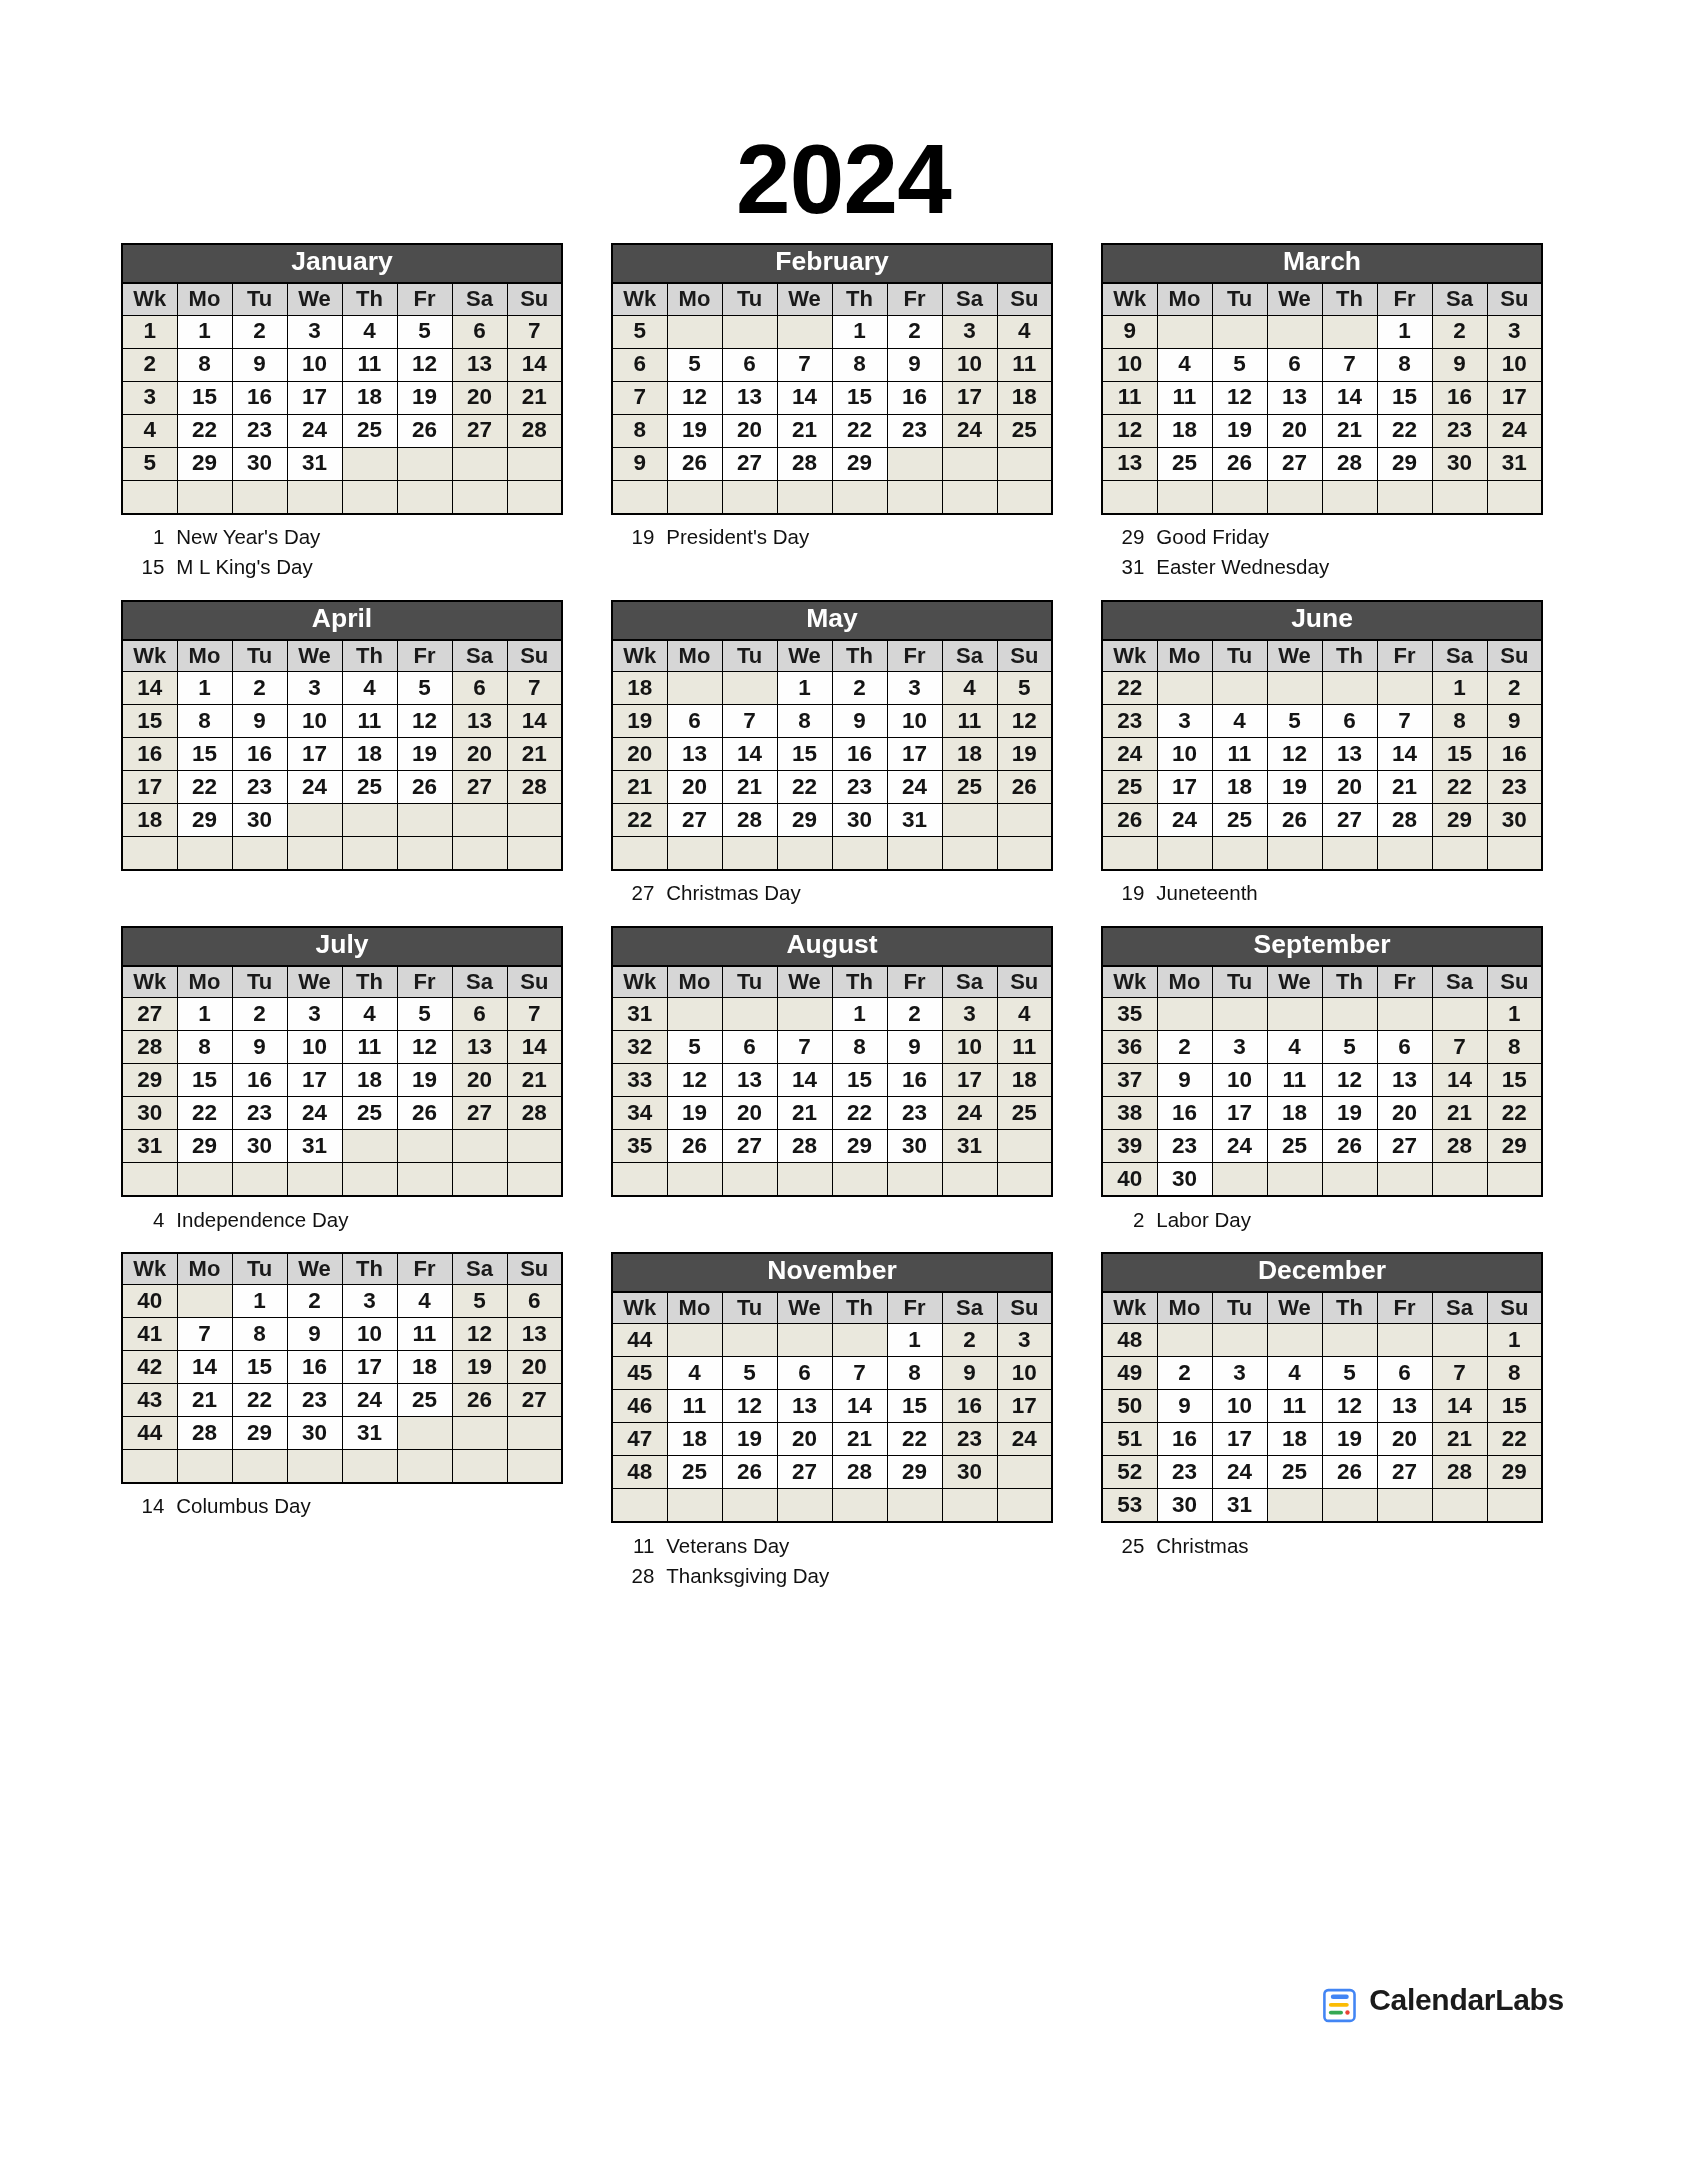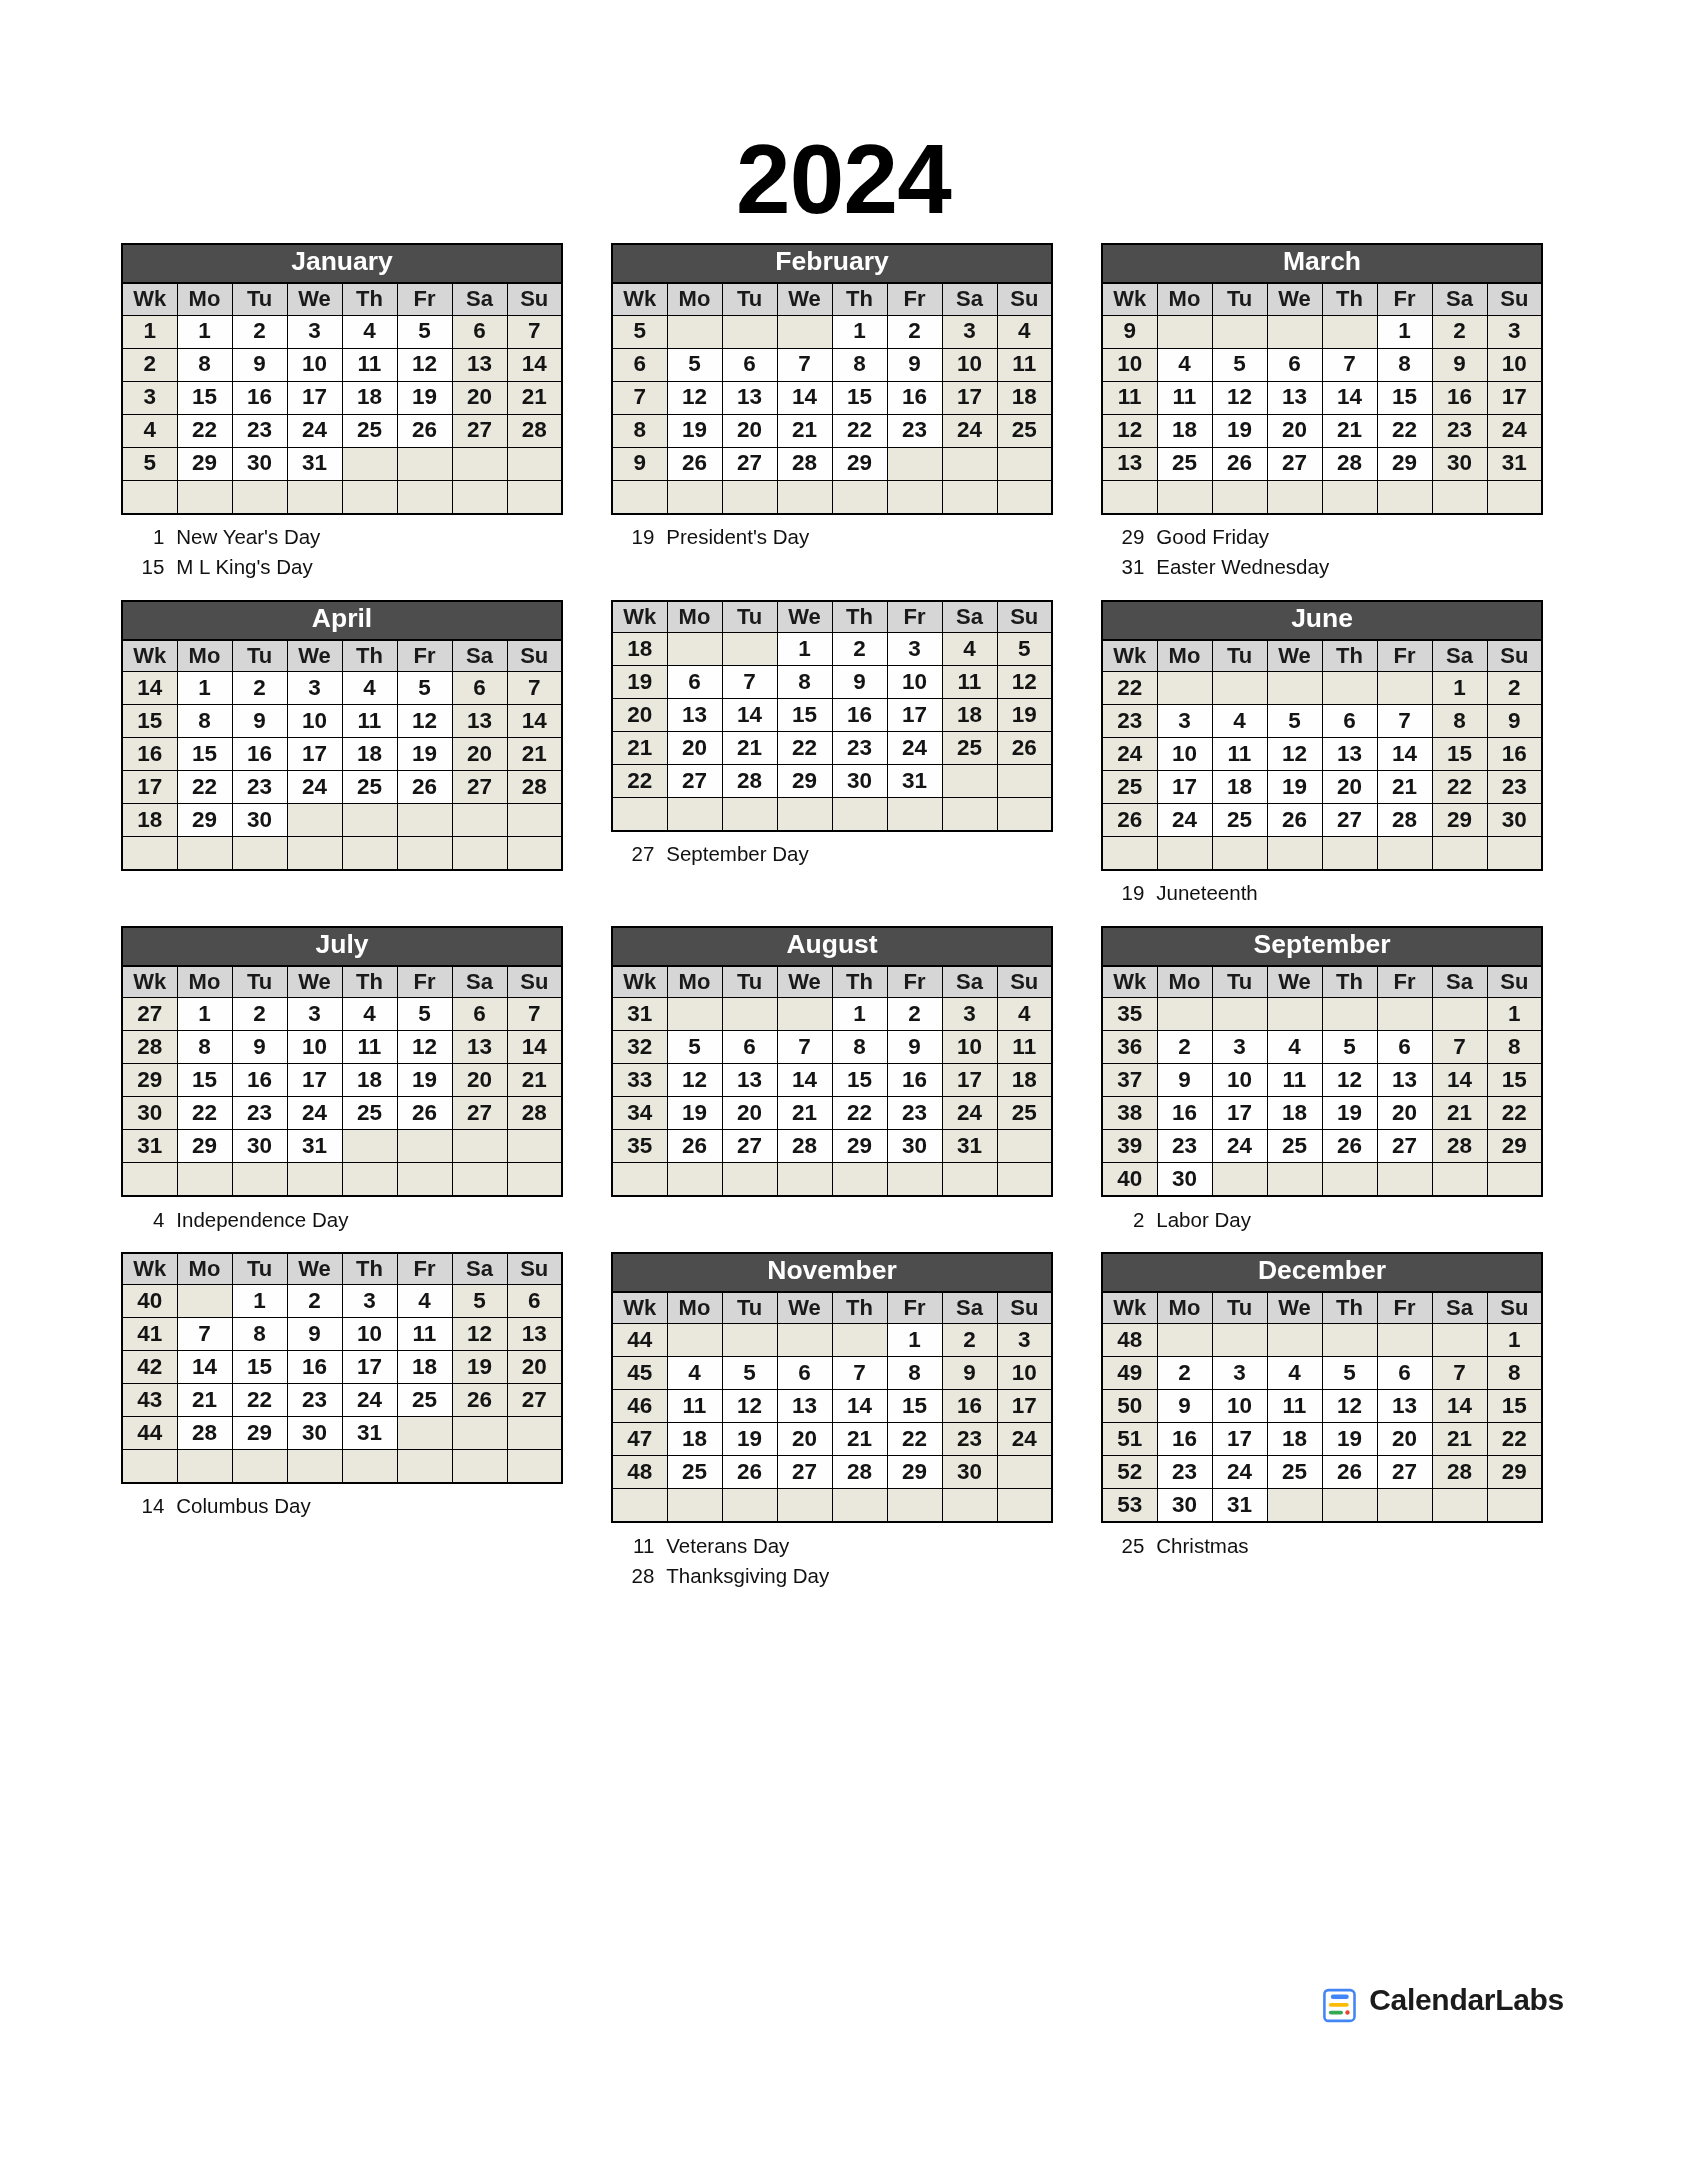--- a/index.html
+++ b/index.html
@@ -576,20 +576,23 @@
             <col class="c-wk">
             <col class="c-day">
             <col class="c-day">
             <col class="c-day">
             <col class="c-day">
             <col class="c-day">
             <col class="c-day">
             <col class="c-day">
           </colgroup>
           <thead>
+            <tr class="month-name-row">
+              <th colspan="8">May</th>
+            </tr>
             <tr class="dow-row">
               <th>Wk</th>
               <th>Mo</th>
               <th>Tu</th>
               <th>We</th>
               <th>Th</th>
               <th>Fr</th>
               <th>Sa</th>
               <th>Su</th>
             </tr>
@@ -653,21 +656,21 @@
               <td class="weekday empty"></td>
               <td class="weekday empty"></td>
               <td class="weekend empty"></td>
               <td class="weekend empty"></td>
             </tr>
           </tbody>
         </table>
         <div class="holidays">
           <div class="holiday-row">
             <span class="holiday-day">27</span>
-            <span class="holiday-name">September Day</span>
+            <span class="holiday-name">Christmas Day</span>
           </div>
         </div>
       </div>
       <div class="month-block">
         <table class="cal">
           <colgroup>
             <col class="c-wk">
             <col class="c-day">
             <col class="c-day">
             <col class="c-day">

